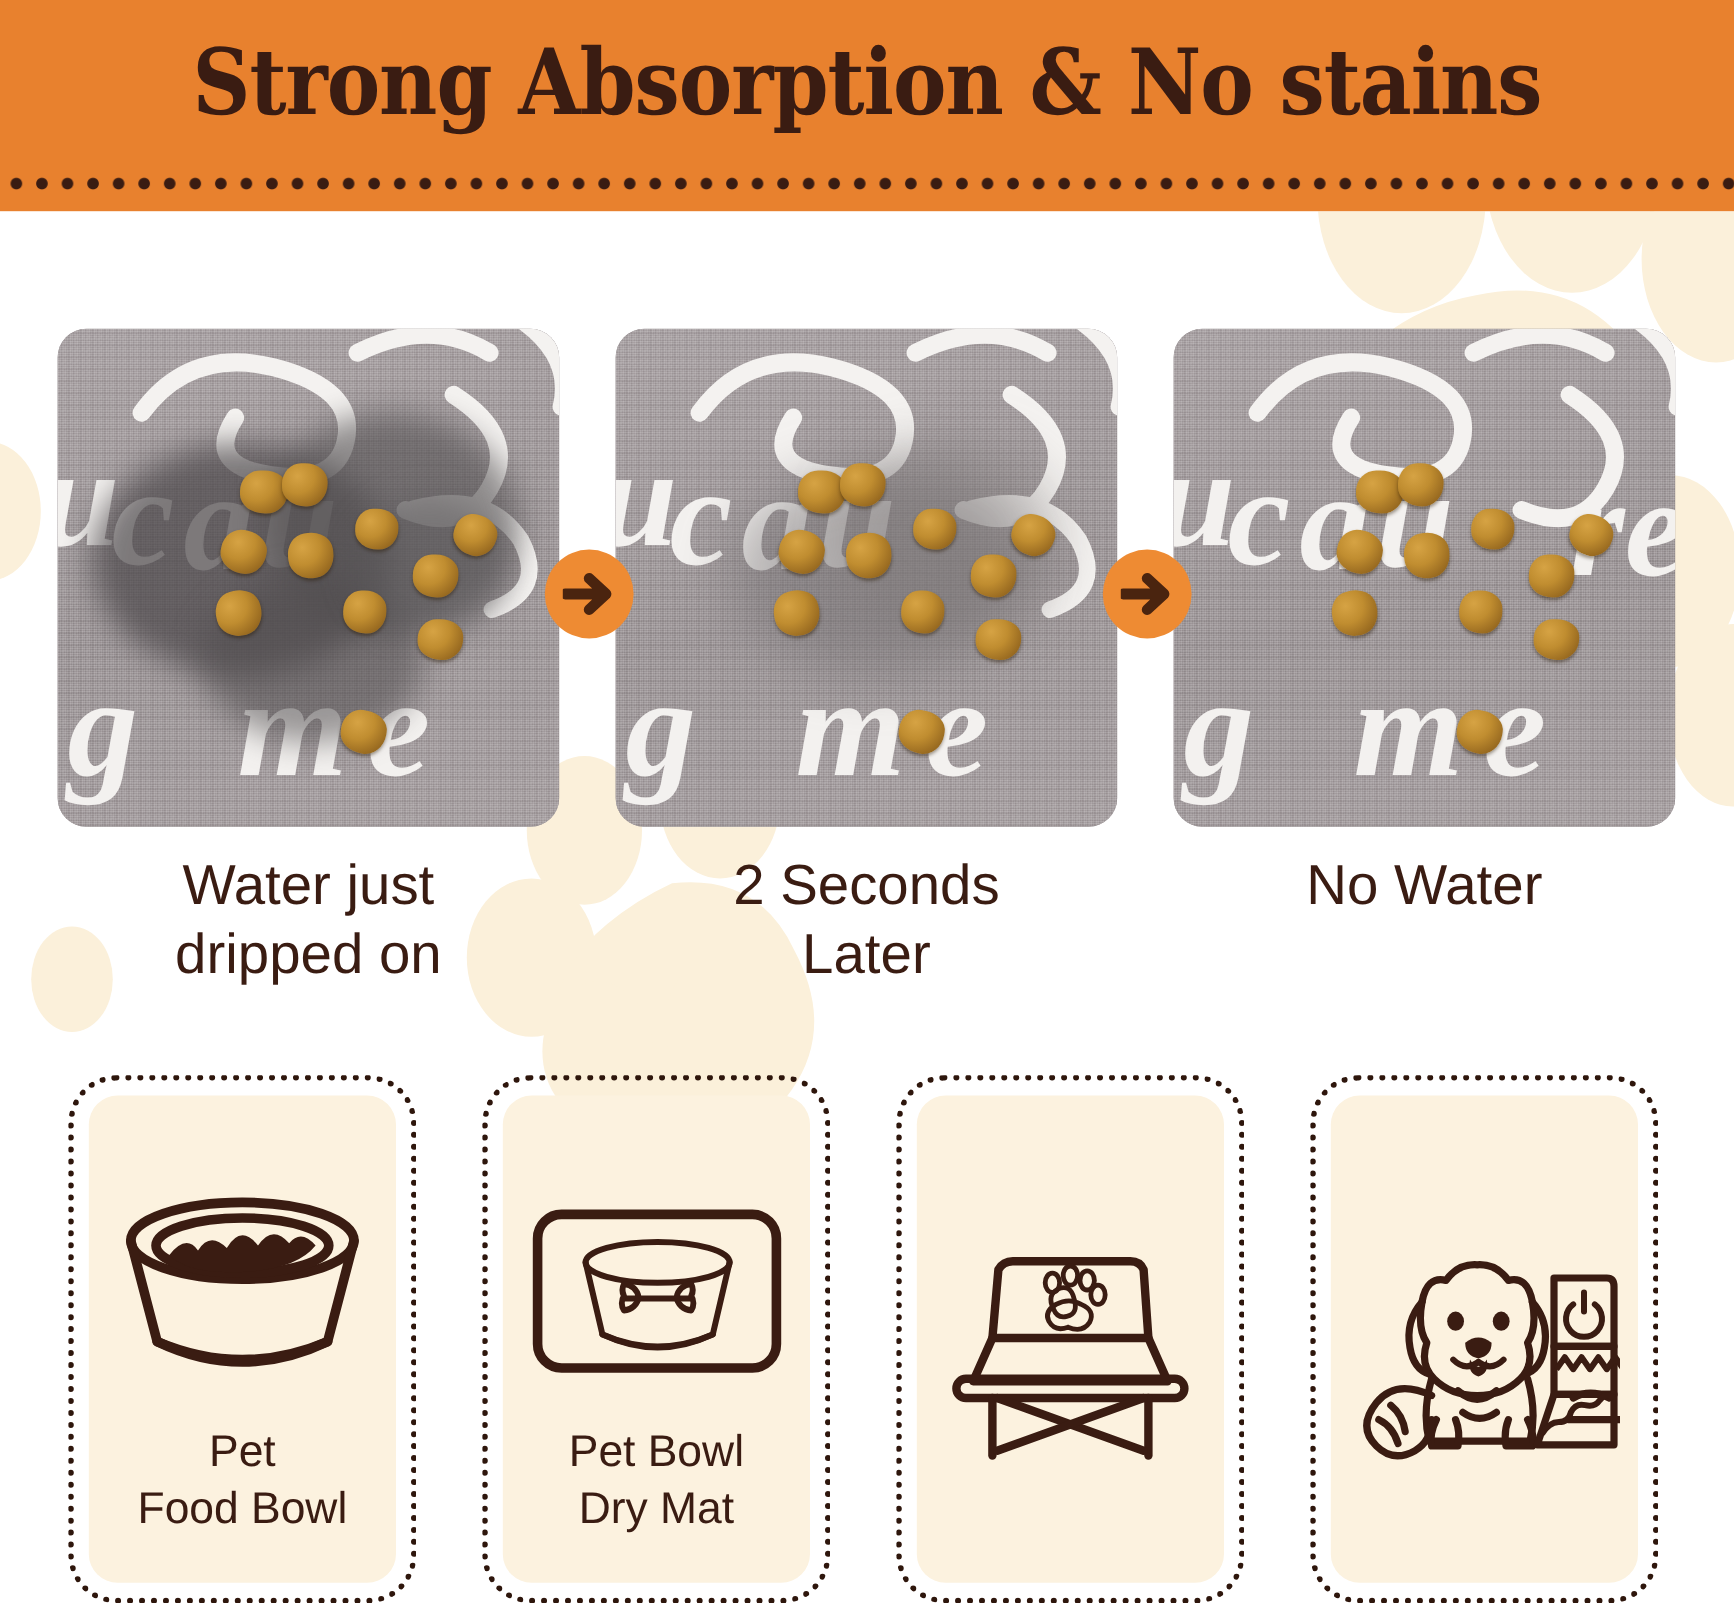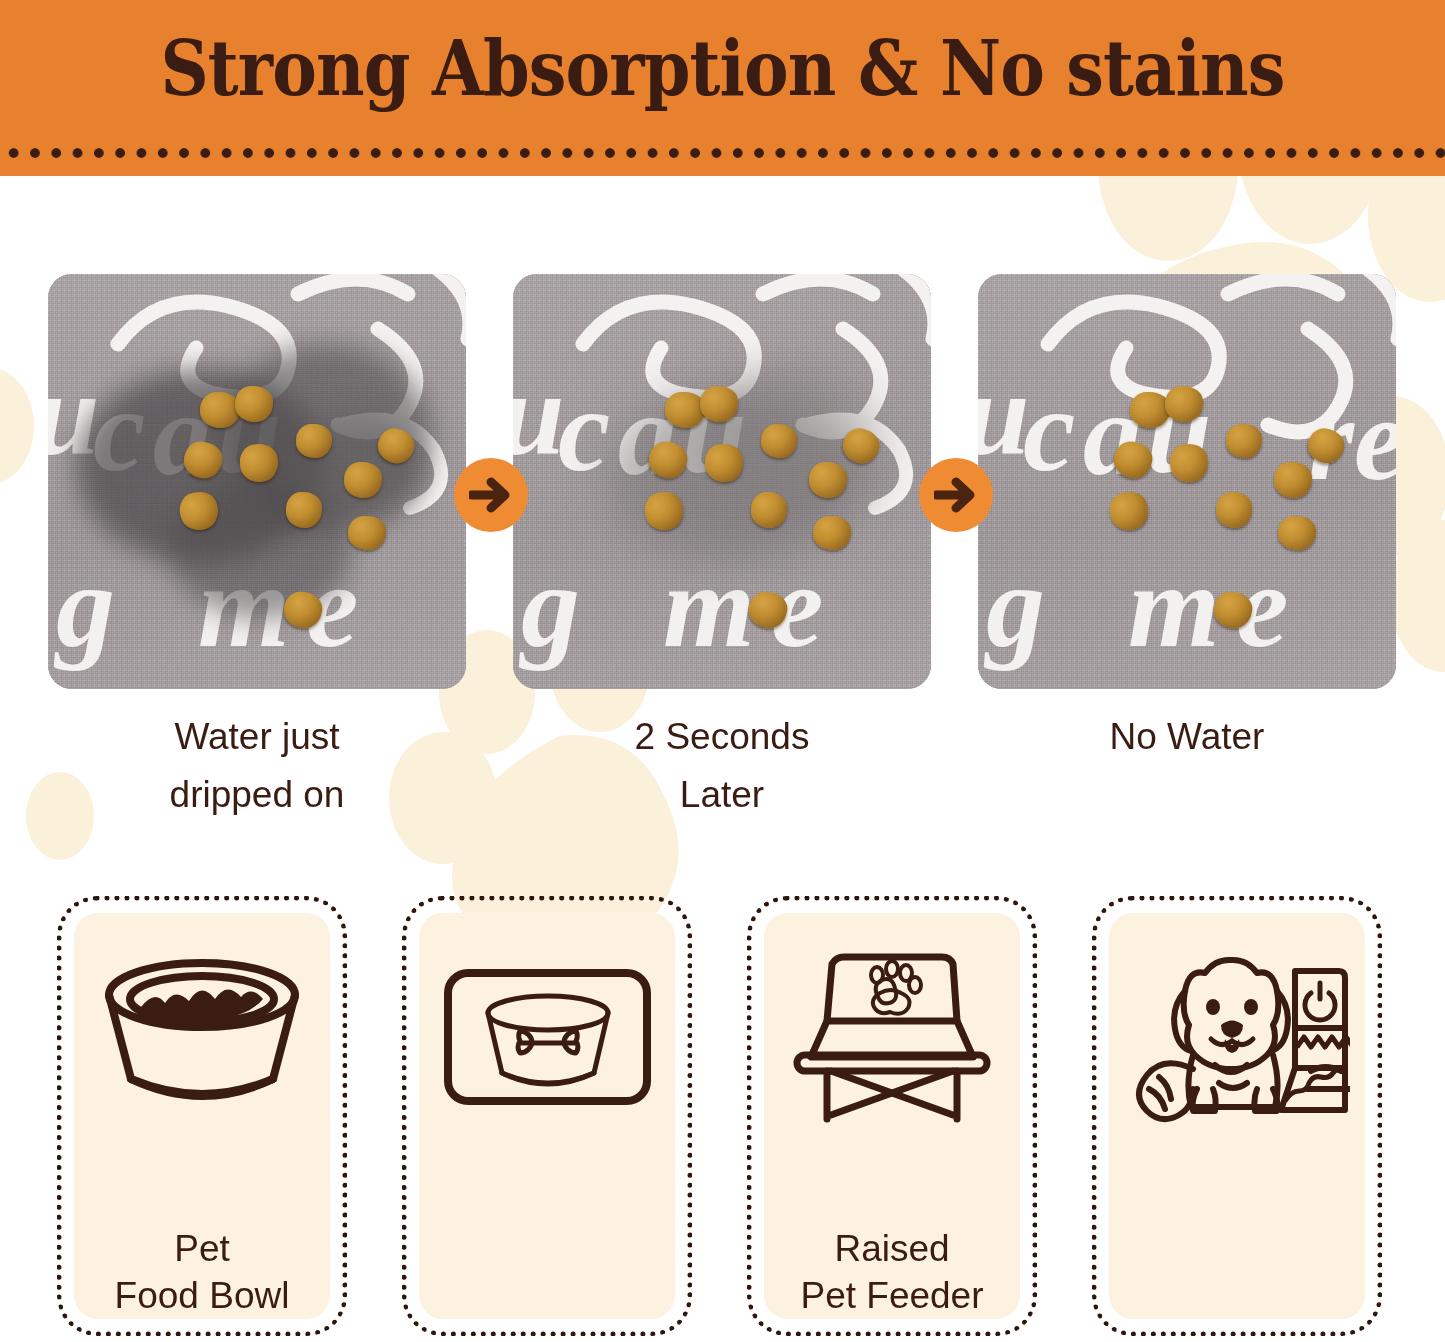--- a/index.html
+++ b/index.html
@@ -159,21 +159,21 @@
   }
   .arrow-1 { left: 454px; }
   .arrow-2 { left: 919px; }
 
   
   .caption {
     position: absolute;
     top: 708px;
     width: 418px;
     text-align: center;
-    font-size: 37px;
+    font-size: 47px;
     line-height: 58px;
     color: #3a1c12;
     font-family: "Liberation Sans", sans-serif;
     z-index: 3;
   }
   .cap-1 { left: 48px; }
   .cap-2 { left: 513px; }
   .cap-3 { left: 978px; }
 
   
@@ -200,21 +200,21 @@
   .card-4 { left: 1092px; }
 
   .card-inner {
     width: 100%;
     height: 100%;
     background: #fcf2df;
     border-radius: 24px;
     display: flex;
     flex-direction: column;
     align-items: center;
-    justify-content: space-between;
+    justify-content: center;
     box-sizing: border-box;
     padding-top: 28px;
   }
   .card-icon {
     width: 230px;
     height: 190px;
     display: flex;
     align-items: center;
     justify-content: center;
   }
@@ -424,20 +424,22 @@
             <rect x="8" y="22" width="199" height="128" rx="20" stroke-width="8"></rect>
             <ellipse cx="108" cy="62" rx="60" ry="17" stroke-width="5"></ellipse>
             <path d="M48 62 L62 122 q46 20 92 0 L168 62" stroke-width="5"></path>
             <path d="M62 122 q46 22 92 0" stroke-width="5"></path>
             <path d="M80 92 h56" stroke-width="5"></path>
             <path d="M80 80 a11 11 0 0 0 0 10 a11 11 0 0 0 0 12 a13 12 0 0 0 12 -11 a13 12 0 0 0 -12 -11 z" stroke-width="5"></path>
             <path d="M136 80 a11 11 0 0 1 0 10 a11 11 0 0 1 0 12 a13 12 0 0 1 -12 -11 a13 12 0 0 1 12 -11 z" stroke-width="5"></path>
           </g>
         </svg>
       </div>
+      <div class="card-label">Pet Bowl
+Dry Mat</div>
     </div>
   </div>
 
   <div class="feature-card card-3">
     <div class="card-inner">
       <div class="card-icon">
         <svg width="215" height="175" viewBox="0 0 215 175">
           <g fill="none" stroke="#3a1c12" stroke-width="7" stroke-linejoin="round" stroke-linecap="round">
             <path d="M42 72 L47 15 q4 -7 12 -7 h98 q8 0 11 7 L172 72"></path>
             <path d="M42 72 L26 108 h162 L172 72 z"></path>
@@ -450,22 +452,20 @@
           <g fill="none" stroke="#3a1c12" stroke-width="4">
             <path d="M93 48 q-6 -12 4 -17 q10 -4 13 8 q4 13 -6 15 q-8 2 -11 -6 z"></path>
             <ellipse cx="92" cy="26" rx="6" ry="8"></ellipse>
             <ellipse cx="107" cy="20" rx="6" ry="8"></ellipse>
             <ellipse cx="121" cy="24" rx="6" ry="8"></ellipse>
             <ellipse cx="130" cy="36" rx="6" ry="8"></ellipse>
             <path d="M95 44 q-10 6 -6 14 q5 9 16 5 q12 5 18 -4 q5 -10 -7 -15 q-10 -6 -21 0 z"></path>
           </g>
         </svg>
       </div>
-      <div class="card-label">Raised
-Pet Feeder</div>
     </div>
   </div>
 
   <div class="feature-card card-4">
     <div class="card-inner">
       <div class="card-icon">
         <svg width="225" height="175" viewBox="0 0 225 175">
           <g fill="none" stroke="#3a1c12" stroke-width="6" stroke-linejoin="round" stroke-linecap="round">
 
             <path d="M60 42 q4 -22 20 -18 q10 -14 26 -13 q16 -1 26 13 q16 -4 20 18 q4 22 -4 34

